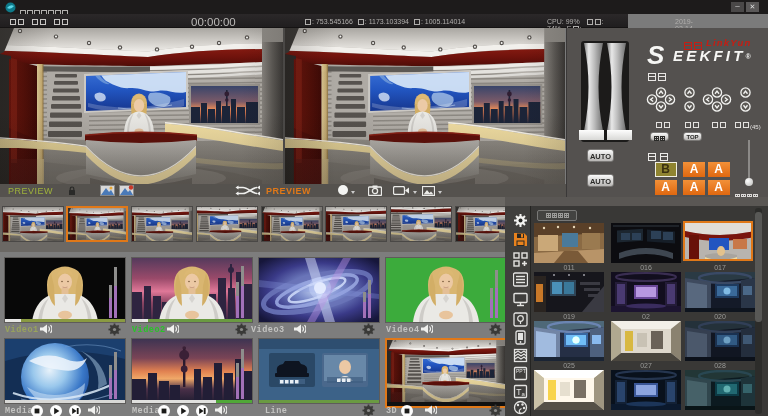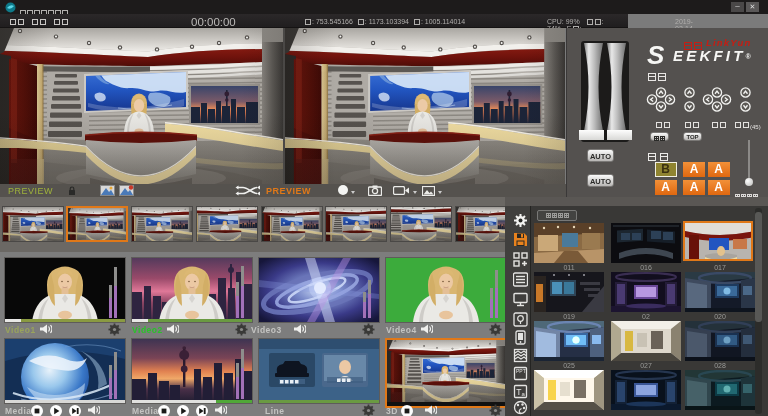--- a/index.html
+++ b/index.html
@@ -37,21 +37,21 @@
 .th{position:absolute;top:9px;width:62px;height:36px;background:#222;border:1px solid #4a4846;overflow:hidden}
 .th svg{filter:brightness(0.93) saturate(0.95)}
 .th.sel{border:2px solid #e07818}
 .vf{position:absolute;width:120px;height:64px;background:#111;overflow:hidden;border:1px solid #5e5c5a;box-sizing:content-box}
 .vu{position:absolute;width:3px;bottom:4px}
 .vg{right:13px}.vp{right:8px}
 .vu{background:#a271b8}
 .vu:before{content:"";position:absolute;left:0;top:0;width:3px;height:38%;background:#8e8e8c}
 .pb{position:absolute;left:0;bottom:0;width:100%;height:3px}
 .lrow{position:absolute;left:0;width:505px;height:14px}
-.lbl{position:absolute;top:2px;font-size:8.5px;font-family:Liberation Sans, sans-serif;font-weight:bold;letter-spacing:0.5px}
+.lbl{position:absolute;top:2px;font-size:8.5px;font-family:Liberation Mono, monospace;font-weight:bold;letter-spacing:0.5px}
 .spk{width:12px;height:11px;top:1px}
 .gear{width:13px;height:13px;top:0}
 .cbtn{width:14px;height:14px;top:0}
 .sth{position:absolute;width:70px;height:40px;overflow:hidden;background:#111}
 .snum{position:absolute;width:70px;text-align:center;font-size:7px;color:#9a9a98}
 </style></head>
 <body>
 <div id="app">
 <svg width="0" height="0" style="position:absolute">
 <defs>

